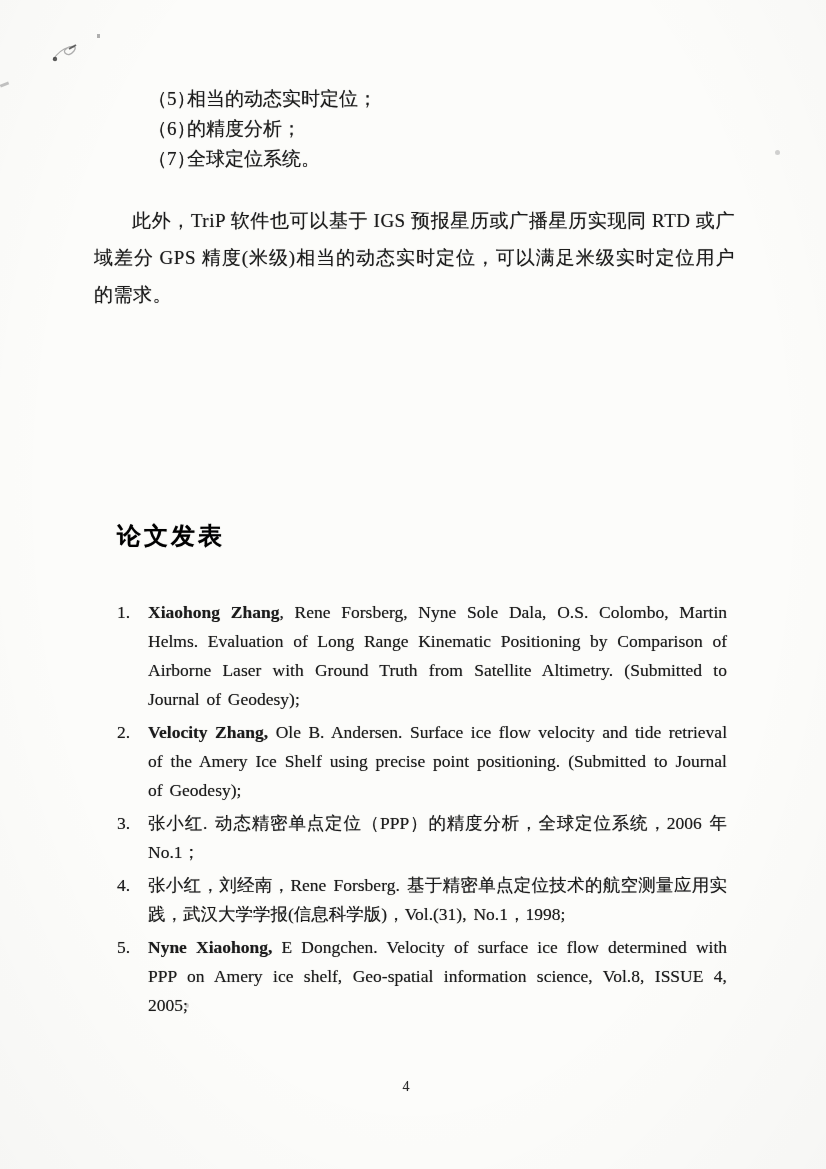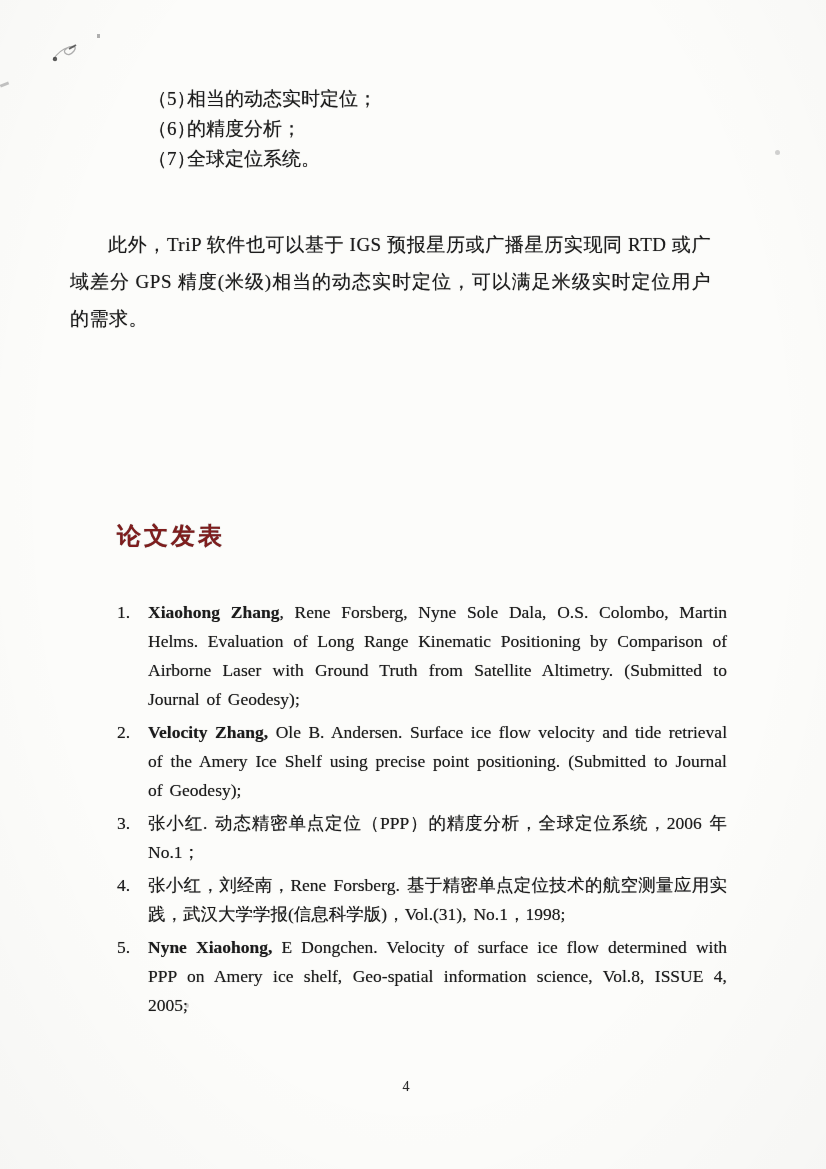--- a/index.html
+++ b/index.html
@@ -20,35 +20,35 @@
     pointer-events: none;
   }
 
   
   .toplist { position: absolute; left: 148px; top: 84px; font-size: 19px; }
   .toplist-row { display: flex; height: 30px; line-height: 30px; }
   .toplist-num { width: 39px; flex: none; }
   .toplist-text { white-space: nowrap; }
 
   
-  .paras { position: absolute; left: 70px; top: 202px; width: 641px; font-size: 19px; margin-top: 24px; }
+  .paras { position: absolute; left: 94px; top: 202px; width: 641px; font-size: 19px; }
   .body-para {
     margin: 0 0 14px 0;
     line-height: 37px;
     text-align: justify;
     text-indent: 2em;
     letter-spacing: 0.5px;
   }
 
   
   .heading {
     position: absolute; left: 117px; top: 520px;
     font-size: 24px; font-weight: 700; letter-spacing: 3px;
     font-family: "Liberation Sans", "DejaVu Sans", sans-serif;
-    color: #7f1d1d;
+    color: #000000;
   }
 
   
   .pubs { position: absolute; left: 117px; top: 598px; width: 610px; font-size: 17.5px; }
   .pub { display: flex; margin-bottom: 4px; line-height: 29px; }
   .pub-num { width: 31px; flex: none; }
   .pub-text { flex: 1; text-align: justify; word-spacing: 2.5px; }
   .seg.bold { font-weight: 700; }
 
   

